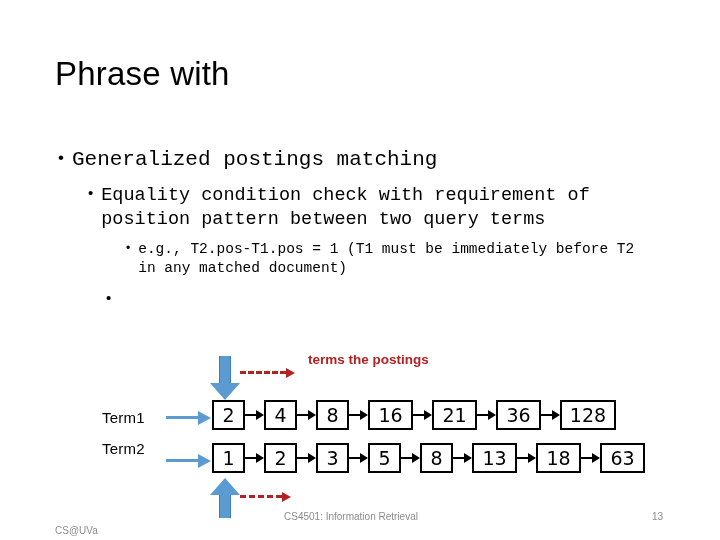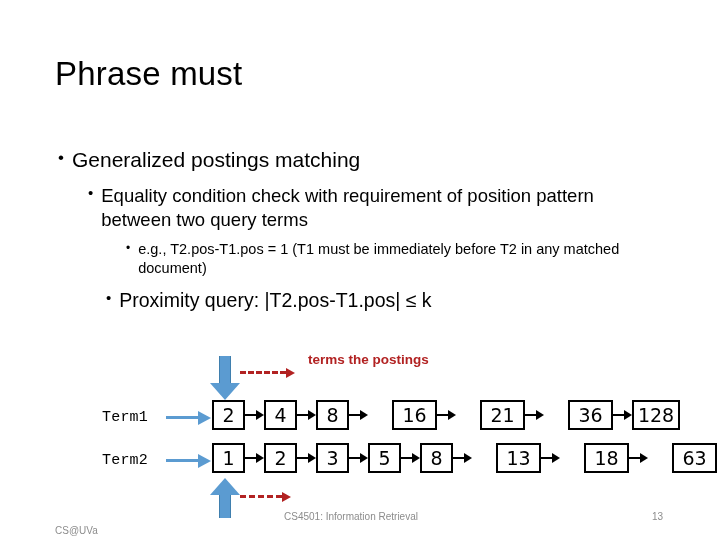--- a/index.html
+++ b/index.html
@@ -36,20 +36,21 @@
     align-items: flex-start;
     color: #000000;
   }
   .bullet .dot {
     flex: 0 0 auto;
     margin-right: 8px;
     line-height: 1;
   }
   .bullet .btext {
     display: block;
+    font-family: Liberation Mono, monospace;
   }
 
   
   #bullet-l1 {
     left: 58px;
     top: 148px;
     font-size: 21px;
     width: 600px;
   }
   #bullet-l1 .dot { font-size: 17px; position: relative; top: 1px; }
@@ -92,25 +93,25 @@
     color: #b22222;
     white-space: nowrap;
   }
 
   
   .term-label {
     position: absolute;
     left: 102px;
     font-size: 15px;
     color: #000000;
-    font-family: Liberation Mono, monospace;
+    font-family: Liberation Sans, sans-serif;
     letter-spacing: 0.2px;
   }
   #term-label-1 { top: 409px; }
-  #term-label-2 { top: 452px; text-align: center; }
+  #term-label-2 { top: 440px; text-align: center; }
 
   
   .posting-row {
     position: absolute;
     left: 212px;
     display: flex;
     align-items: center;
   }
   #posting-row-1 { top: 400px; }
   #posting-row-2 { top: 443px; }
@@ -123,22 +124,22 @@
     display: flex;
     align-items: center;
     justify-content: center;
     font-family: "DejaVu Sans", sans-serif;
     font-size: 19px;
     color: #000000;
     padding: 0 5px;
     background: #ffffff;
   }
   .posting-box.w1 { width: 33px; }
-  .posting-box.w2 { width: 45px; margin-left: 24px; }
-  .posting-box.w3 { width: 48px; }
+  .posting-box.w2 { width: 45px; }
+  .posting-box.w3 { width: 56px; }
 
   .link-arrow {
     width: 19px;
     height: 12px;
     position: relative;
     flex: 0 0 auto;
   }
   .link-arrow .shaft {
     position: absolute;
     left: 0;
@@ -252,40 +253,39 @@
     color: #8c8c8c;
     font-family: "Liberation Sans", sans-serif;
   }
   #footer-left   { left: 55px;  top: 525px; }
   #footer-center { left: 284px; top: 511px; }
   #footer-right  { left: 652px; top: 511px; }
 </style>
 </head>
 <body>
 
-<div id="slide-title">Phrase must</div>
+<div id="slide-title">Phrase with</div>
 
 <div class="bullet" id="bullet-l1">
   <span class="dot">•</span>
   <span class="btext">Generalized postings matching</span>
 </div>
 
 <div class="bullet" id="bullet-l2a">
   <span class="dot">•</span>
   <span class="btext">Equality condition check with requirement of position pattern between two query terms</span>
 </div>
 
 <div class="bullet" id="bullet-l3">
   <span class="dot">•</span>
   <span class="btext">e.g., T2.pos-T1.pos = 1 (T1 must be immediately before T2 in any matched document)</span>
 </div>
 
 <div class="bullet" id="bullet-l2b">
   <span class="dot">•</span>
-  <span class="btext">Proximity query: |T2.pos-T1.pos| ≤ k</span>
 </div>
 
 <div class="scan-label">terms the postings</div>
 
 <div class="big-arrow" id="big-arrow-down">
   <div class="bshaft"></div>
   <div class="bhead"></div>
 </div>
 
 <div class="dashed-arrow" id="dashed-arrow-top">

